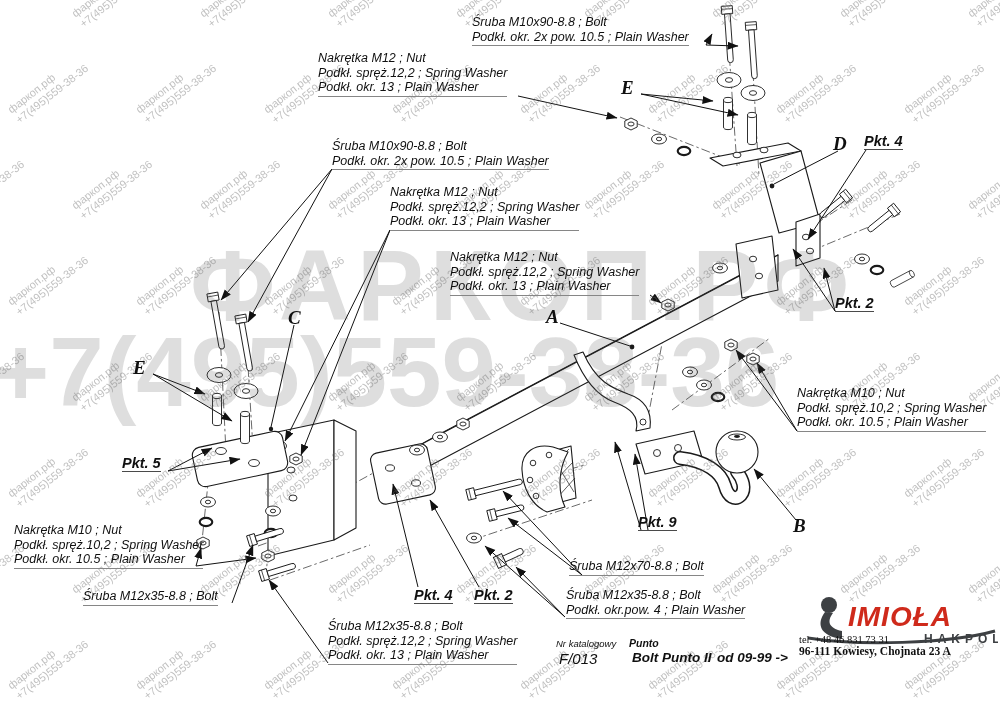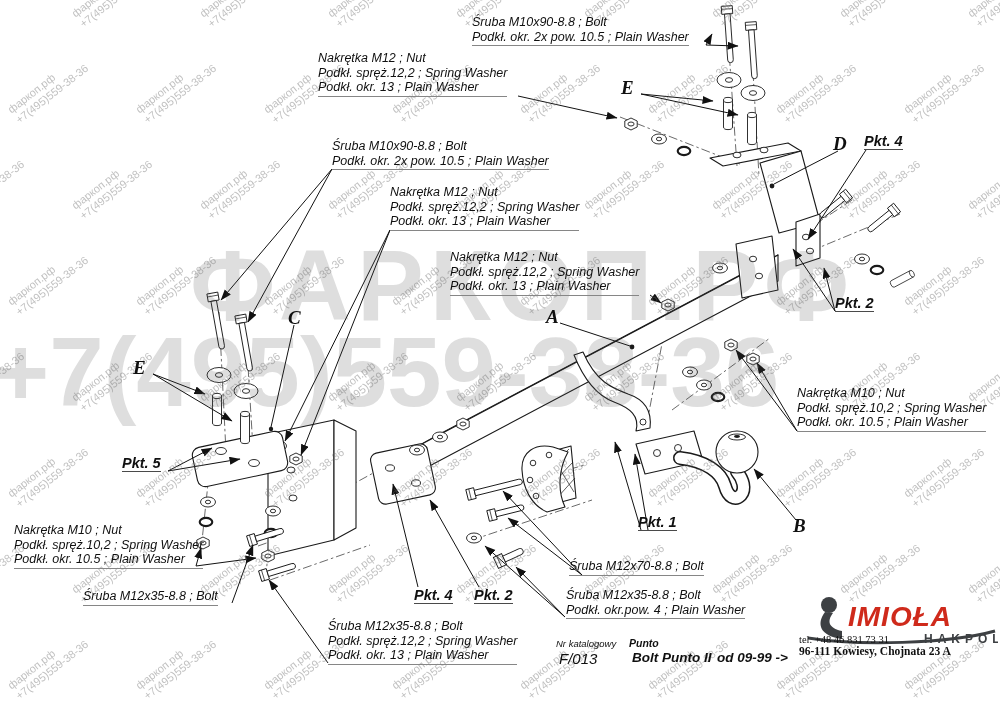--- a/index.html
+++ b/index.html
@@ -476,21 +476,21 @@
 
   <div class="marker" style="left:546px;top:306px">A</div>
   <div class="marker" style="left:793px;top:515px">B</div>
   <div class="marker" style="left:288px;top:307px">C</div>
   <div class="marker" style="left:833px;top:133px">D</div>
   <div class="marker" style="left:133px;top:357px">E</div>
   <div class="marker" style="left:621px;top:77px">E</div>
 
   <div class="pkt" style="left:122px;top:455px">Pkt. 5</div>
   <div class="pkt" style="left:835px;top:295px">Pkt. 2</div>
-  <div class="pkt" style="left:638px;top:514px">Pkt. 1</div>
+  <div class="pkt" style="left:638px;top:514px">Pkt. 9</div>
   <div class="pkt" style="left:864px;top:133px">Pkt. 4</div>
   <div class="pkt" style="left:414px;top:587px">Pkt. 4</div>
   <div class="pkt" style="left:474px;top:587px">Pkt. 2</div>
 
   <div class="ft ft-small" style="left:556px;top:638px">Nr katalogowy</div>
   <div class="ft ft-cat" style="left:559px;top:650px">F/013</div>
   <div class="ft ft-brandlab" style="left:629px;top:637px">Punto</div>
   <div class="ft ft-model" style="left:632px;top:650px">Bolt Punto II</div>
   <div class="ft ft-model" style="left:717px;top:650px">od  09-99 -&gt;</div>
 

